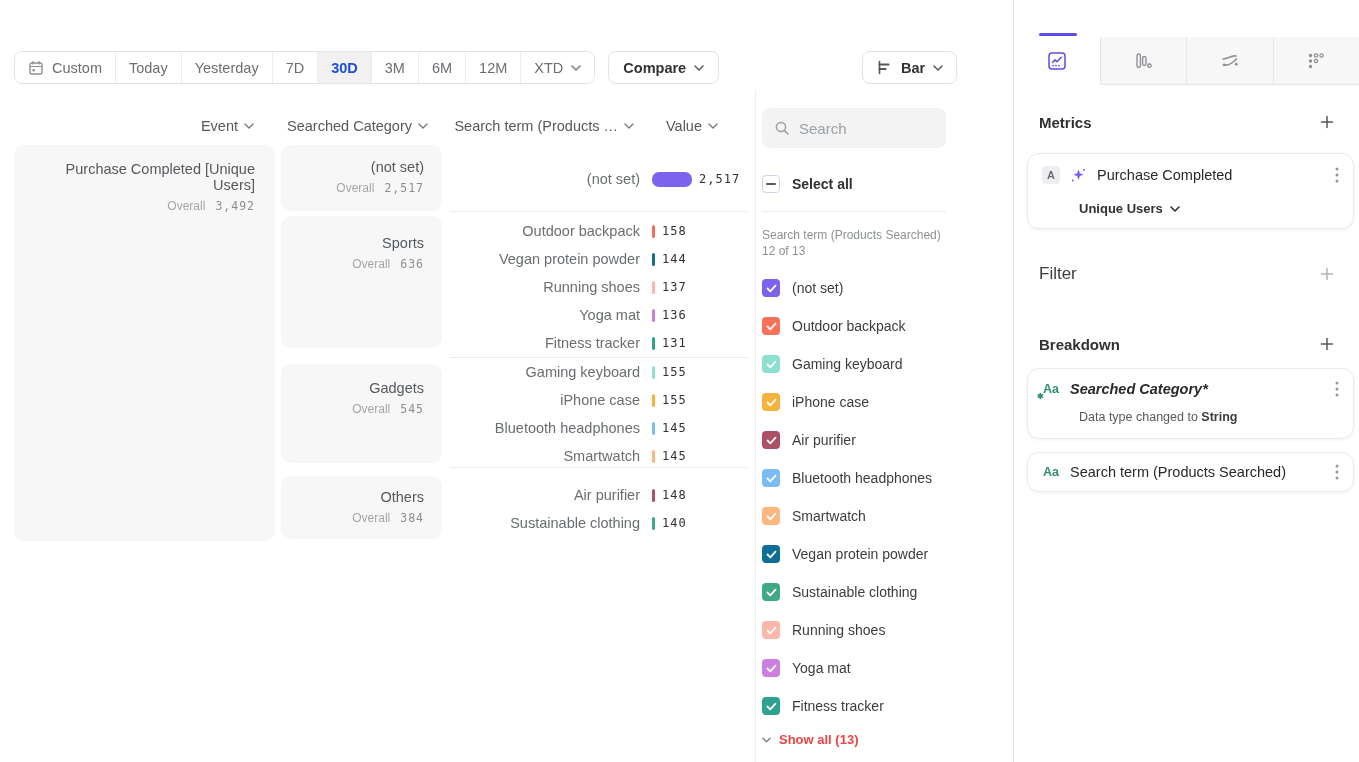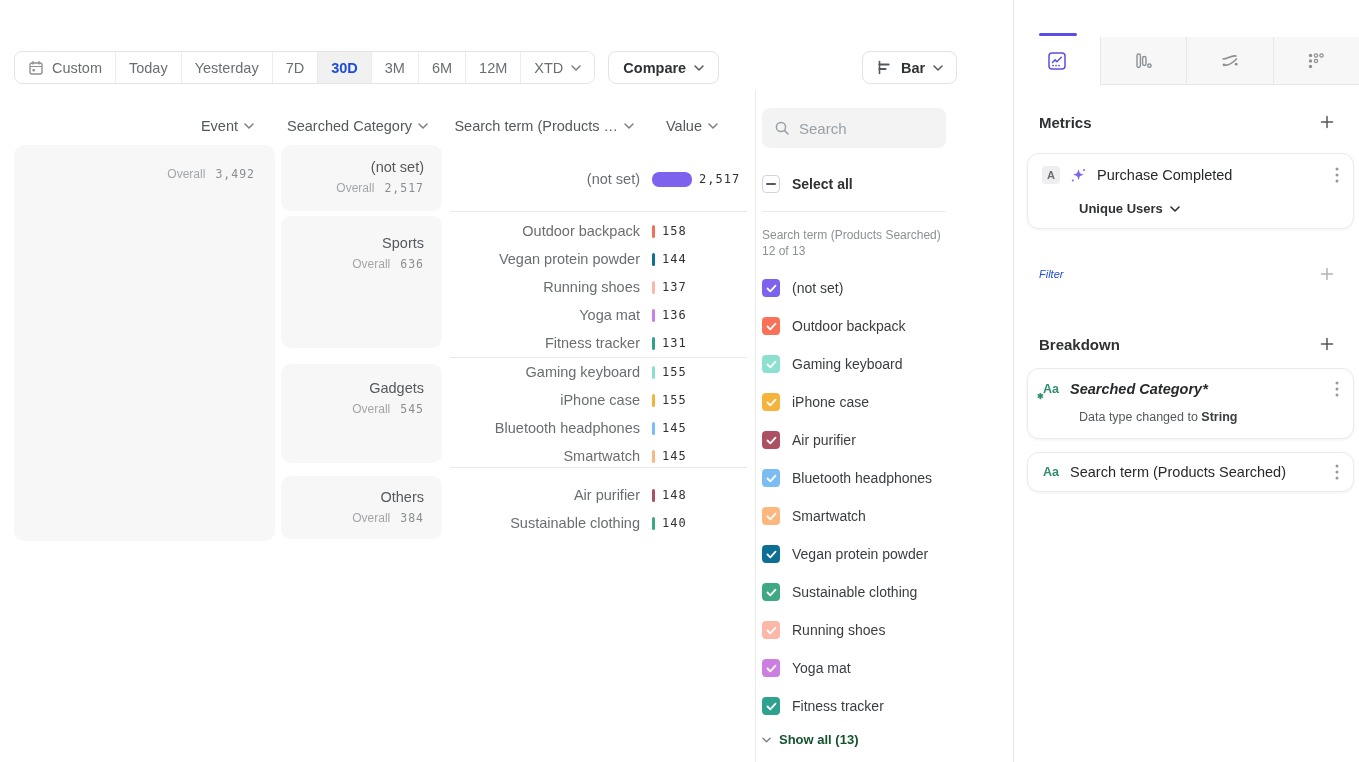--- a/index.html
+++ b/index.html
@@ -47,36 +47,36 @@
   .searchbox input::placeholder { color:#9aa0a4; }
   .selectall { position:absolute; left:762px; top:174px; height:20px; display:flex; align-items:center; gap:12px; cursor:pointer; }
   .cbx { width:18px; height:18px; border-radius:4px; display:flex; align-items:center; justify-content:center; flex:none; }
   .cbx.indeterminate { background:#fff; border:1px solid #d2d2e6; }
   .selectall-label { font-size:14px; font-weight:bold; color:#2f3133; }
   .fdivider { position:absolute; left:762px; top:211px; width:184px; height:1px; background:#eaeaeb; }
   .fcaption { position:absolute; left:762px; top:227px; width:184px; font-size:12px; line-height:16px; color:#8d9194; }
   .fitems { position:absolute; left:762px; top:278px; display:flex; flex-direction:column; gap:18px; }
   .fitem { display:flex; align-items:center; gap:12px; height:20px; cursor:pointer; }
   .flabel { font-size:14px; color:#3a3d3f; white-space:nowrap; }
-  .showall { position:absolute; left:762px; top:732px; display:flex; align-items:center; gap:8px; font-size:13px; font-weight:bold; color:#14532d; cursor:pointer; }
+  .showall { position:absolute; left:762px; top:732px; display:flex; align-items:center; gap:8px; font-size:13px; font-weight:bold; color:#ef4444; cursor:pointer; }
 
   
   .qpanel { position:absolute; left:1013px; top:0; right:0; bottom:0; border-left:1px solid #e7e7e8; background:#fff; }
   .qtabs { display:flex; gap:26px; padding:10px 0 0 25px; font-size:15px; }
   .qtab { cursor:pointer; font-weight:bold; }
   .qtab.active { color:#5b4ee4; }
   .qtab.inactive { color:#8d9194; font-weight:500; }
   .qtab-underline { position:absolute; left:25px; top:33px; width:38px; height:3px; border-radius:2px; background:#5b4ee4; }
   .rstrip { position:absolute; left:0; top:37px; right:0; height:48px; display:flex; }
   .rtab { flex:1; display:flex; align-items:center; justify-content:center; background:#f7f7f8; border-bottom:1px solid #e7e7e8; border-left:1px solid #e7e7e8; color:#8d9194; cursor:pointer; }
   .rtab.active { background:#fff; border-bottom:none; border-left:none; color:#5b4ee4; }
 
   .sect-head { position:absolute; left:25px; right:24px; height:20px; display:flex; justify-content:space-between; align-items:center; }
   .sect-title { font-size:15px; font-weight:bold; color:#2f3133; }
-  .sect-title.muted { color:#1d4ed8; font-weight:500; font-size:11px;font-style:italic; }
+  .sect-title.muted { color:#404040; font-weight:500; font-size:17px; }
   .plus-btn { color:#55595c; cursor:pointer; display:flex; }
   .plus-btn.muted { color:#b0b3b5; }
 
   .card { position:absolute; left:13px; width:327px; background:#fff; border:1px solid #ebebed; border-radius:12px; box-shadow:0 1px 3px rgba(30,30,40,.06); }
   .card-row { display:flex; align-items:center; gap:10px; padding:12px 14px 0 14px; }
   .metric-card { top:153px; height:76px; }
   .a-badge { width:18px; height:18px; border-radius:4px; background:#eeeef0; color:#6a6e71; font-size:11px; font-weight:bold; display:flex; align-items:center; justify-content:center; flex:none; }
   .m-title { font-size:14.5px; font-weight:normal; color:#27292b; flex:1; white-space:nowrap; }
   .kebab { display:flex; cursor:pointer; flex:none; }
   .agg-row { position:absolute; left:51px; top:47px; display:flex; align-items:center; gap:7px; font-size:13px; font-weight:bold; color:#2f3133; cursor:pointer; }
@@ -194,20 +194,21 @@
     <span>Value</span>
     <span class="chev" style="display:flex">
         <svg width="10" height="6" viewBox="0 0 10 6">
           <path d="M1 1l4 4 4-4" fill="none" stroke="currentColor" stroke-width="1.5" stroke-linecap="round" stroke-linejoin="round"></path>
         </svg>
       </span>
   </div>
 
   <div class="gbox" style="left:14px;top:145px;width:261px;height:396px">
     <div class="inner">
+      <div class="gname">Purchase Completed [Unique Users]</div>
       <div class="goverall">
         <span>Overall</span>
         <span class="num">3,492</span>
       </div>
     </div>
   </div>
 
   <div class="gbox" style="left:281px;top:145px;width:161px;height:66px">
     <div class="inner" style="padding:14px 18px">
       <div class="gname">(not set)</div>

